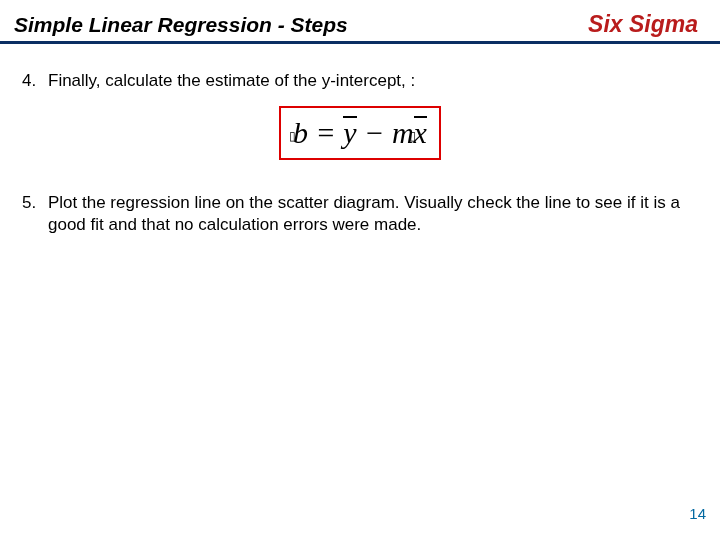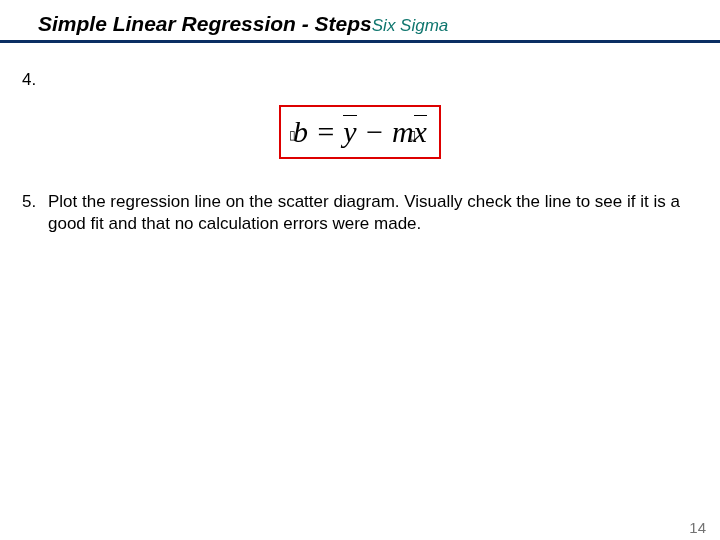--- a/index.html
+++ b/index.html
@@ -1,48 +1,49 @@
 <!DOCTYPE html>
 <html><head>
   <meta charset="utf-8">
   <style>
     * { margin: 0; padding: 0; box-sizing: border-box; }
     body { width: 720px; height: 540px; background: #fff; font-family: Arial, Helvetica, sans-serif; position: relative; }
-    .header { display: flex; align-items: flex-end; justify-content: flex-start; padding: 12px 22px 4px 14px; margin-left: 24px; }
+    .header { display: flex; align-items: flex-end; justify-content: space-between; padding: 12px 22px 4px 14px; }
     .title { font-size: 21px; font-weight: bold; font-style: italic; color: #000; }
-    .brand { text-align: center; font-size: 17px; font-weight: normal; font-style: italic; color: #0f766e; line-height: 1.1; }
+    .brand { text-align: center; font-size: 23px; font-weight: bold; font-style: italic; color: #b91c1c; line-height: 1.1; }
     .rule { height: 3px; background: #0b2f63; margin: 0; }
     .content { padding: 26px 22px 0 22px; }
     .step { display: flex; margin-bottom: 14px; font-size: 17px; color: #000; line-height: 1.28; }
     .num { width: 18px; flex-shrink: 0; }
     .txt { margin-left: 8px; }
     .eq-wrap { text-align: center; margin: 10px 0 32px 0; }
     .eq-box { display: inline-block; border: 2px solid #d00; padding: 6px 12px 8px 12px; background: #fff; }
     .eq { font-family: "Times New Roman", serif; font-style: italic; font-size: 30px; color: #000; white-space: nowrap; }
     .bar { display: inline-block; position: relative; padding-top: 2px; }
     .bar::before { content: ""; position: absolute; top: 2px; left: 0; right: 0; height: 1.5px; background: #000; }
     .marker { display: inline-block; position: relative; width: 0; }
     .marker span { position: absolute; left: -4px; top: -14px; font-size: 12px; font-style: normal; }
-    .pagenum { position: absolute; bottom: 4px; right: 14px; font-size: 15px; color: #737373; }
+    .pagenum { position: absolute; bottom: 18px; right: 14px; font-size: 15px; color: #0369a1; }
   </style>
 </head>
 <body>
 
 <div class="header">
   <div class="title">Simple Linear Regression - Steps</div>
   <div class="brand">
     <div>Six Sigma</div>
   </div>
 </div>
 <div class="rule"></div>
 
 <div class="content">
 
   <div class="step">
     <div class="num">4.</div>
+    <div class="txt">Finally, calculate the estimate of the y-intercept, :</div>
   </div>
 
   <div class="eq-wrap">
     <span class="eq-box">
       <span class="eq">
         <span class="marker"><span>▯</span></span><span>b</span><span> = </span><span class="bar">y</span><span> − </span><span>m</span><span class="marker"><span>▯</span></span><span class="bar">x</span>
       </span>
     </span>
   </div>
 

